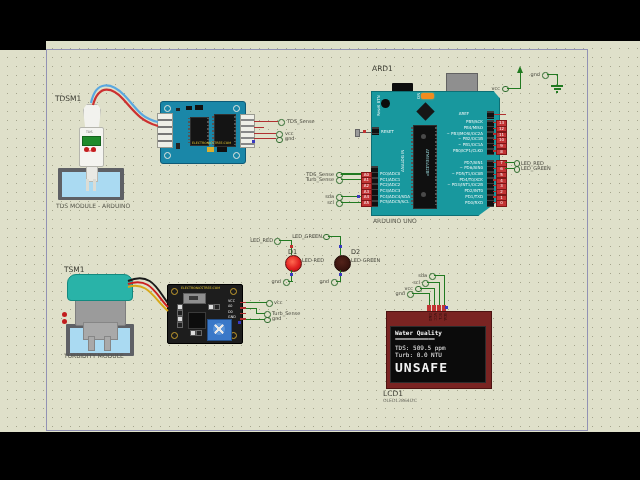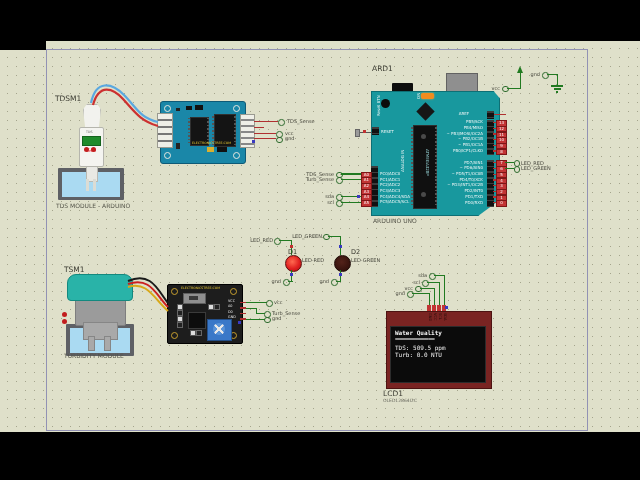--- a/index.html
+++ b/index.html
@@ -275,20 +275,21 @@
       <div class="abs" style="left:442px;top:264px;width:4px;height:6px;background:#c23434;"></div>
       <div class="mark b" style="left:445px;top:265px;"></div>
 
       <div class="abs" style="left:386px;top:270px;width:104px;height:76px;background:#7a2422;border:1.2px solid #4d1312;"></div>
       <div id="oledpins" class="abs" style="left:0;top:0;"></div>
       <div class="abs scr" style="left:390px;top:285px;width:96px;height:57px;background:#0b0b0b;border:0.6px solid #2c2c2c;padding:2px 4px;box-sizing:border-box;">
         <div style="font-size:6px;font-weight:bold;">Water Quality</div>
         <div style="font-size:6px;letter-spacing:-0.6px;margin-top:-1px;">=============</div>
         <div style="font-size:6px;margin-top:1.5px;">TDS: 509.5 ppm</div>
         <div style="font-size:6px;">Turb: 0.0 NTU</div>
+        <div style="font-size:13px;font-weight:bold;letter-spacing:1px;margin-top:2px;">UNSAFE</div>
       </div>
       <div class="lab ref" style="left:383px;top:349px;">LCD1</div>
       <div class="lab" style="left:383px;top:358px;font-size:4.5px;color:#6a6a60;">OLED12864I2C</div>
     </div>
 
     <svg width="640" height="391" viewBox="0 0 640 391">
       <path d="M91,62 C96,38 112,42 124,54 C136,66 140,77 158,81" fill="none" stroke="#5aa8e0" stroke-width="2.2"></path>
       <path d="M93,64 C99,42 113,47 123,58 C134,70 140,80 158,85" fill="none" stroke="#cc3030" stroke-width="2.2"></path>
       <path d="M128,240 C152,230 158,250 168,262" fill="none" stroke="#1a1a1a" stroke-width="2"></path>
       <path d="M128,243 C150,235 156,254 168,266" fill="none" stroke="#cc2020" stroke-width="2"></path>

